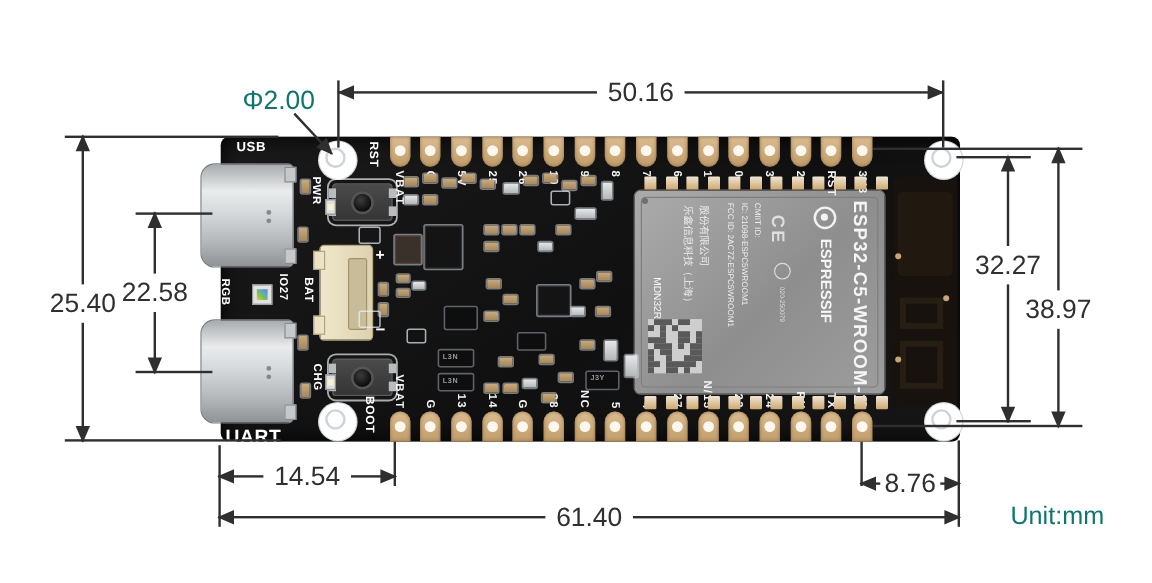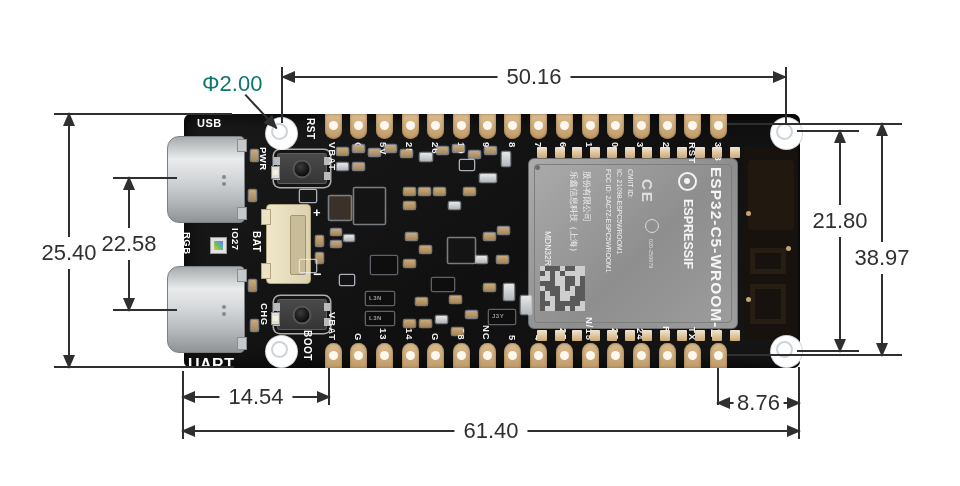--- a/index.html
+++ b/index.html
@@ -315,21 +315,21 @@
     <i class="arr a-u"></i>
       <i class="arr a-d"></i>
     <span class="dlabv">22.58</span>
   </div>
 
   <div class="ext" style="left:797px;top:130px;width:62px;height:2px;"></div>
   <div class="ext" style="left:797px;top:350px;width:62px;height:2px;"></div>
   <div class="dimv" style="left:839px;top:130px;height:222px;">
     <i class="arr a-u"></i>
       <i class="arr a-d"></i>
-    <span class="dlabv" style="top:41%;">21.80</span>
+    <span class="dlabv" style="top:41%;">32.27</span>
   </div>
 
   <div class="ext" style="left:727px;top:123px;width:175px;height:2px;"></div>
   <div class="ext" style="left:727px;top:354px;width:175px;height:2px;"></div>
   <div class="dimv" style="left:881px;top:123px;height:233px;">
     <i class="arr a-u"></i>
       <i class="arr a-d"></i>
     <span class="dlabv" style="top:58%;">38.97</span>
   </div>
 
@@ -348,20 +348,21 @@
     <span class="dlab" style="padding:0 4px;">8.76</span>
   </div>
 
   <div class="ext" style="left:798px;top:367px;width:2px;height:72px;"></div>
   <div class="dimh" style="left:182px;top:430px;width:618px;">
     <i class="arr a-l"></i>
       <i class="arr a-r"></i>
     <span class="dlab">61.40</span>
   </div>
 
+  <div class="freelab" style="left:842px;top:419px;font-size:21px;">Unit:mm</div>
 
 <div class="pintab t" style="left: 324.5px; top: 114px;"></div>
     <div class="pinhole" style="left: 328.5px; top: 121px;"></div>
     <div class="vtext pinlab" style="left: 327px; top: 142px;">VBAT</div>
     <div class="pintab t" style="left: 350.2px; top: 114px;"></div>
     <div class="pinhole" style="left: 354.2px; top: 121px;"></div>
     <div class="vtext pinlab" style="left: 352.7px; top: 142px;">G</div>
     <div class="pintab t" style="left: 375.9px; top: 114px;"></div>
     <div class="pinhole" style="left: 379.9px; top: 121px;"></div>
     <div class="vtext pinlab" style="left: 378.4px; top: 142px;">5V</div>

